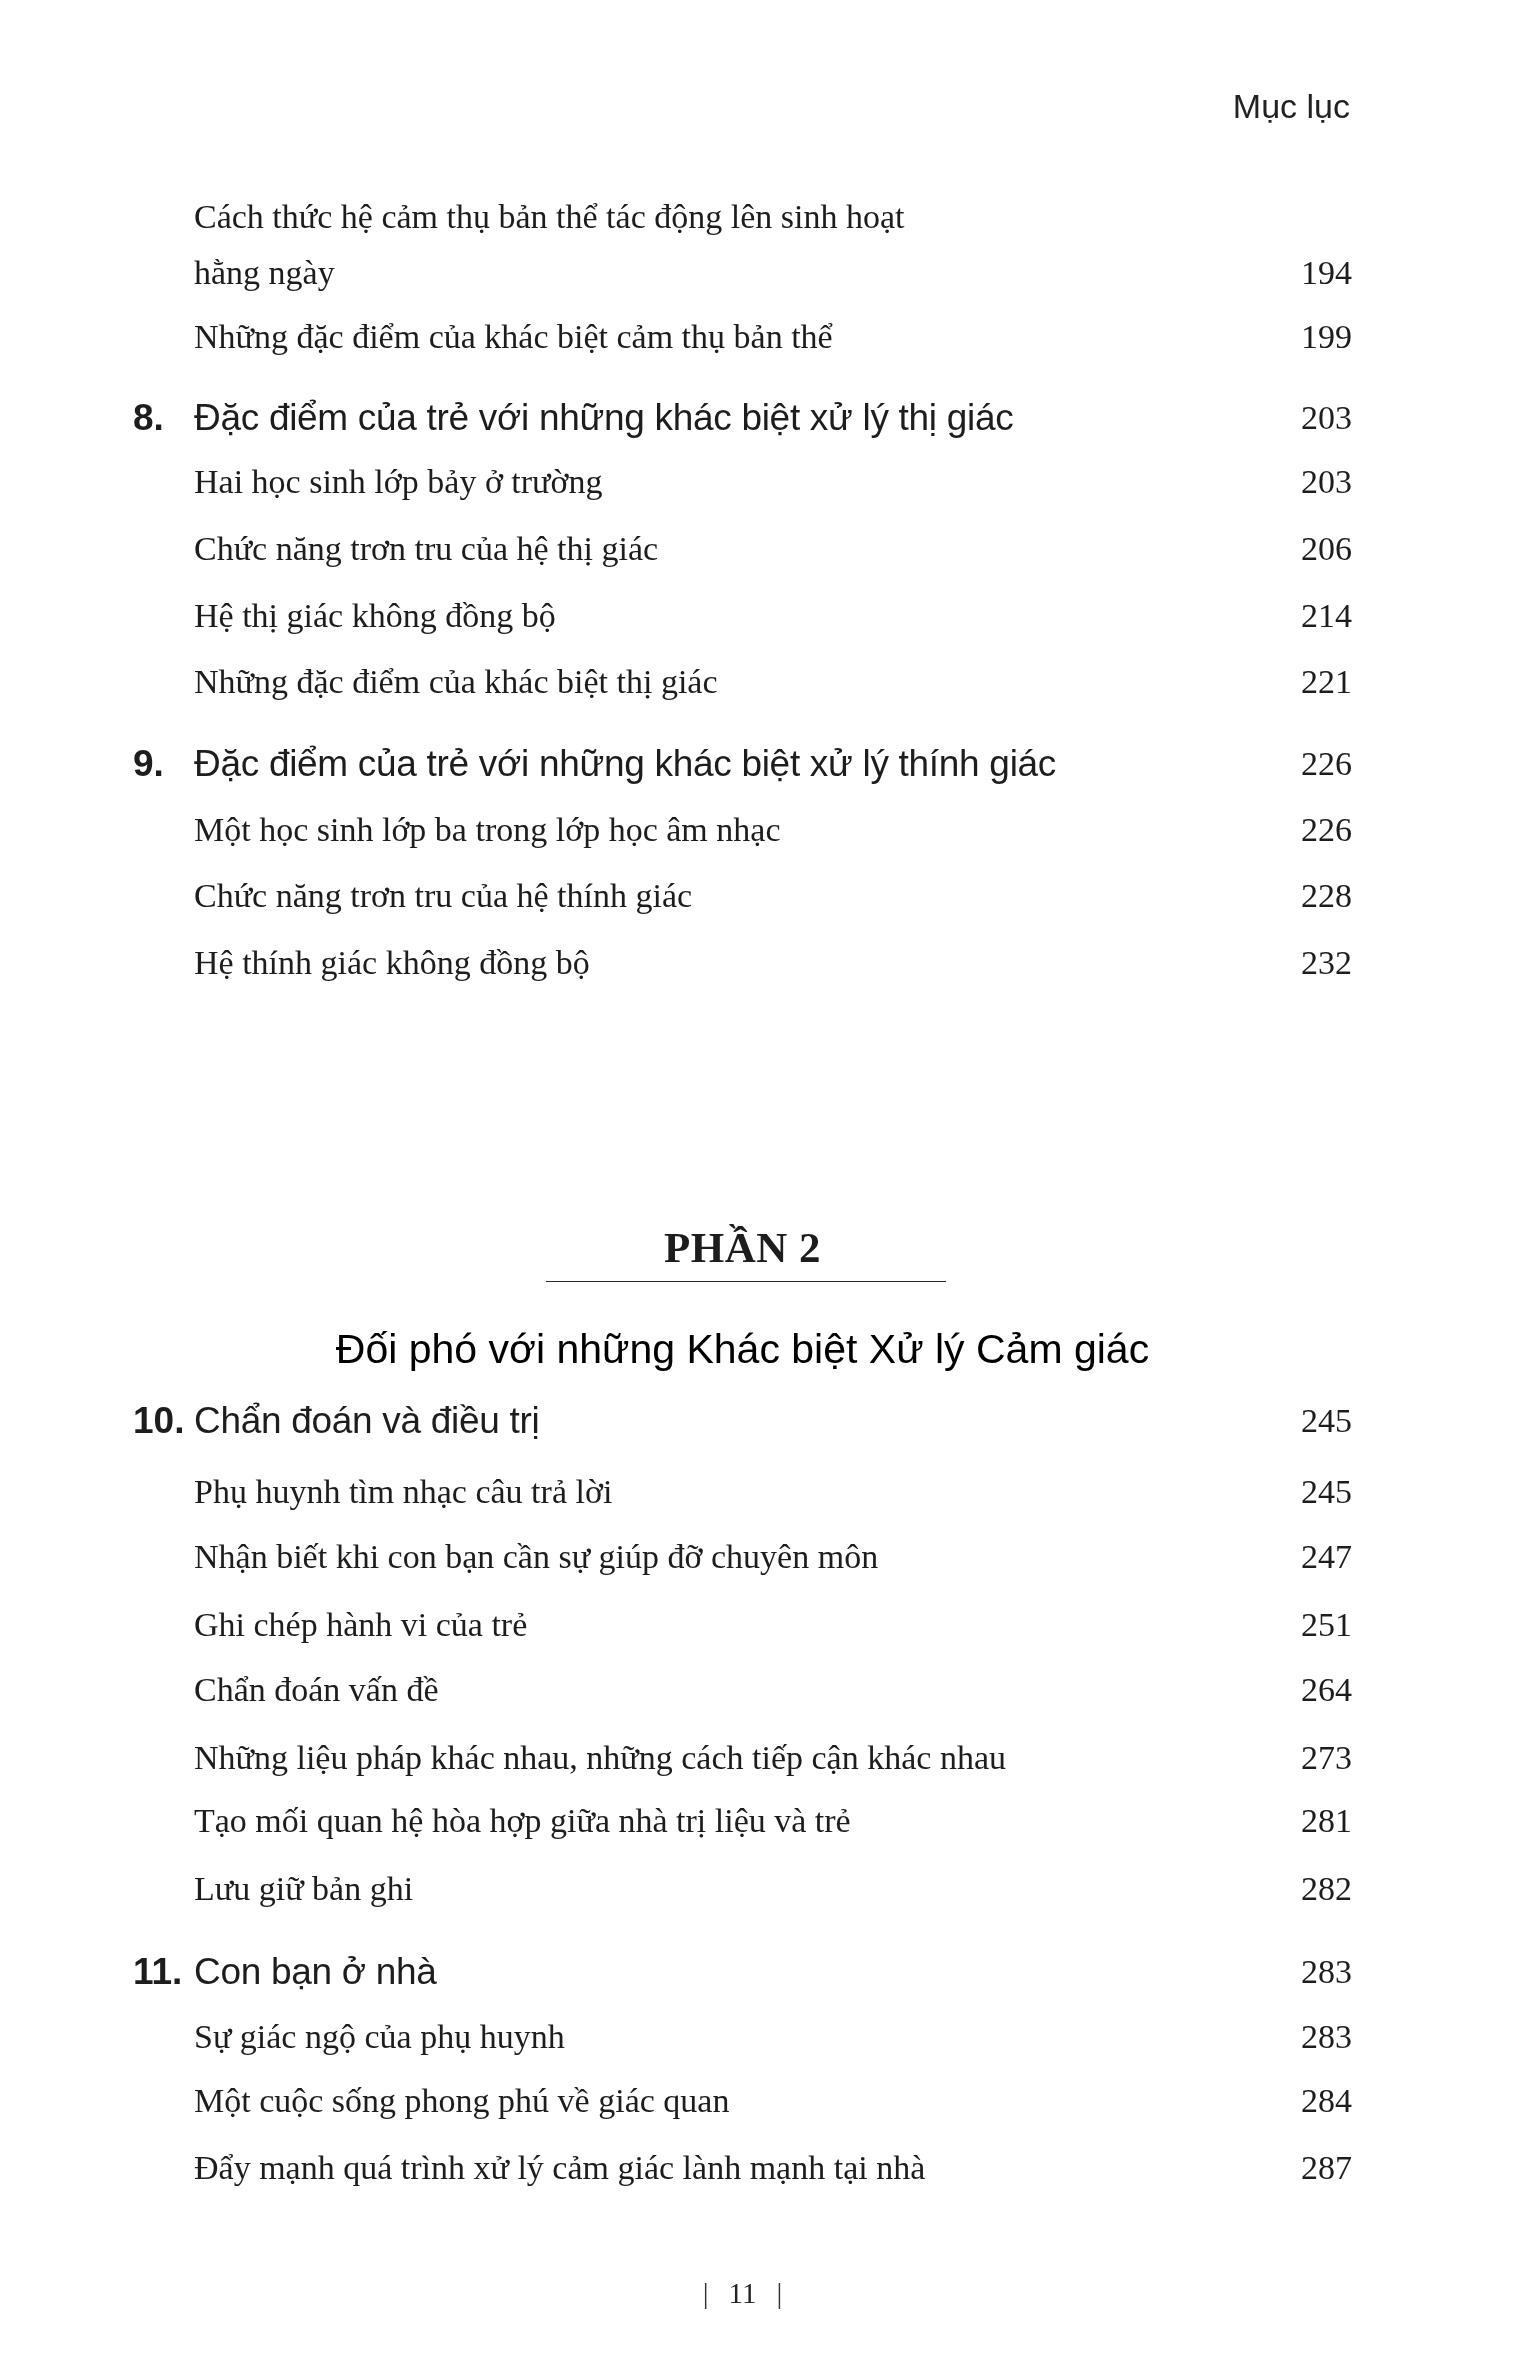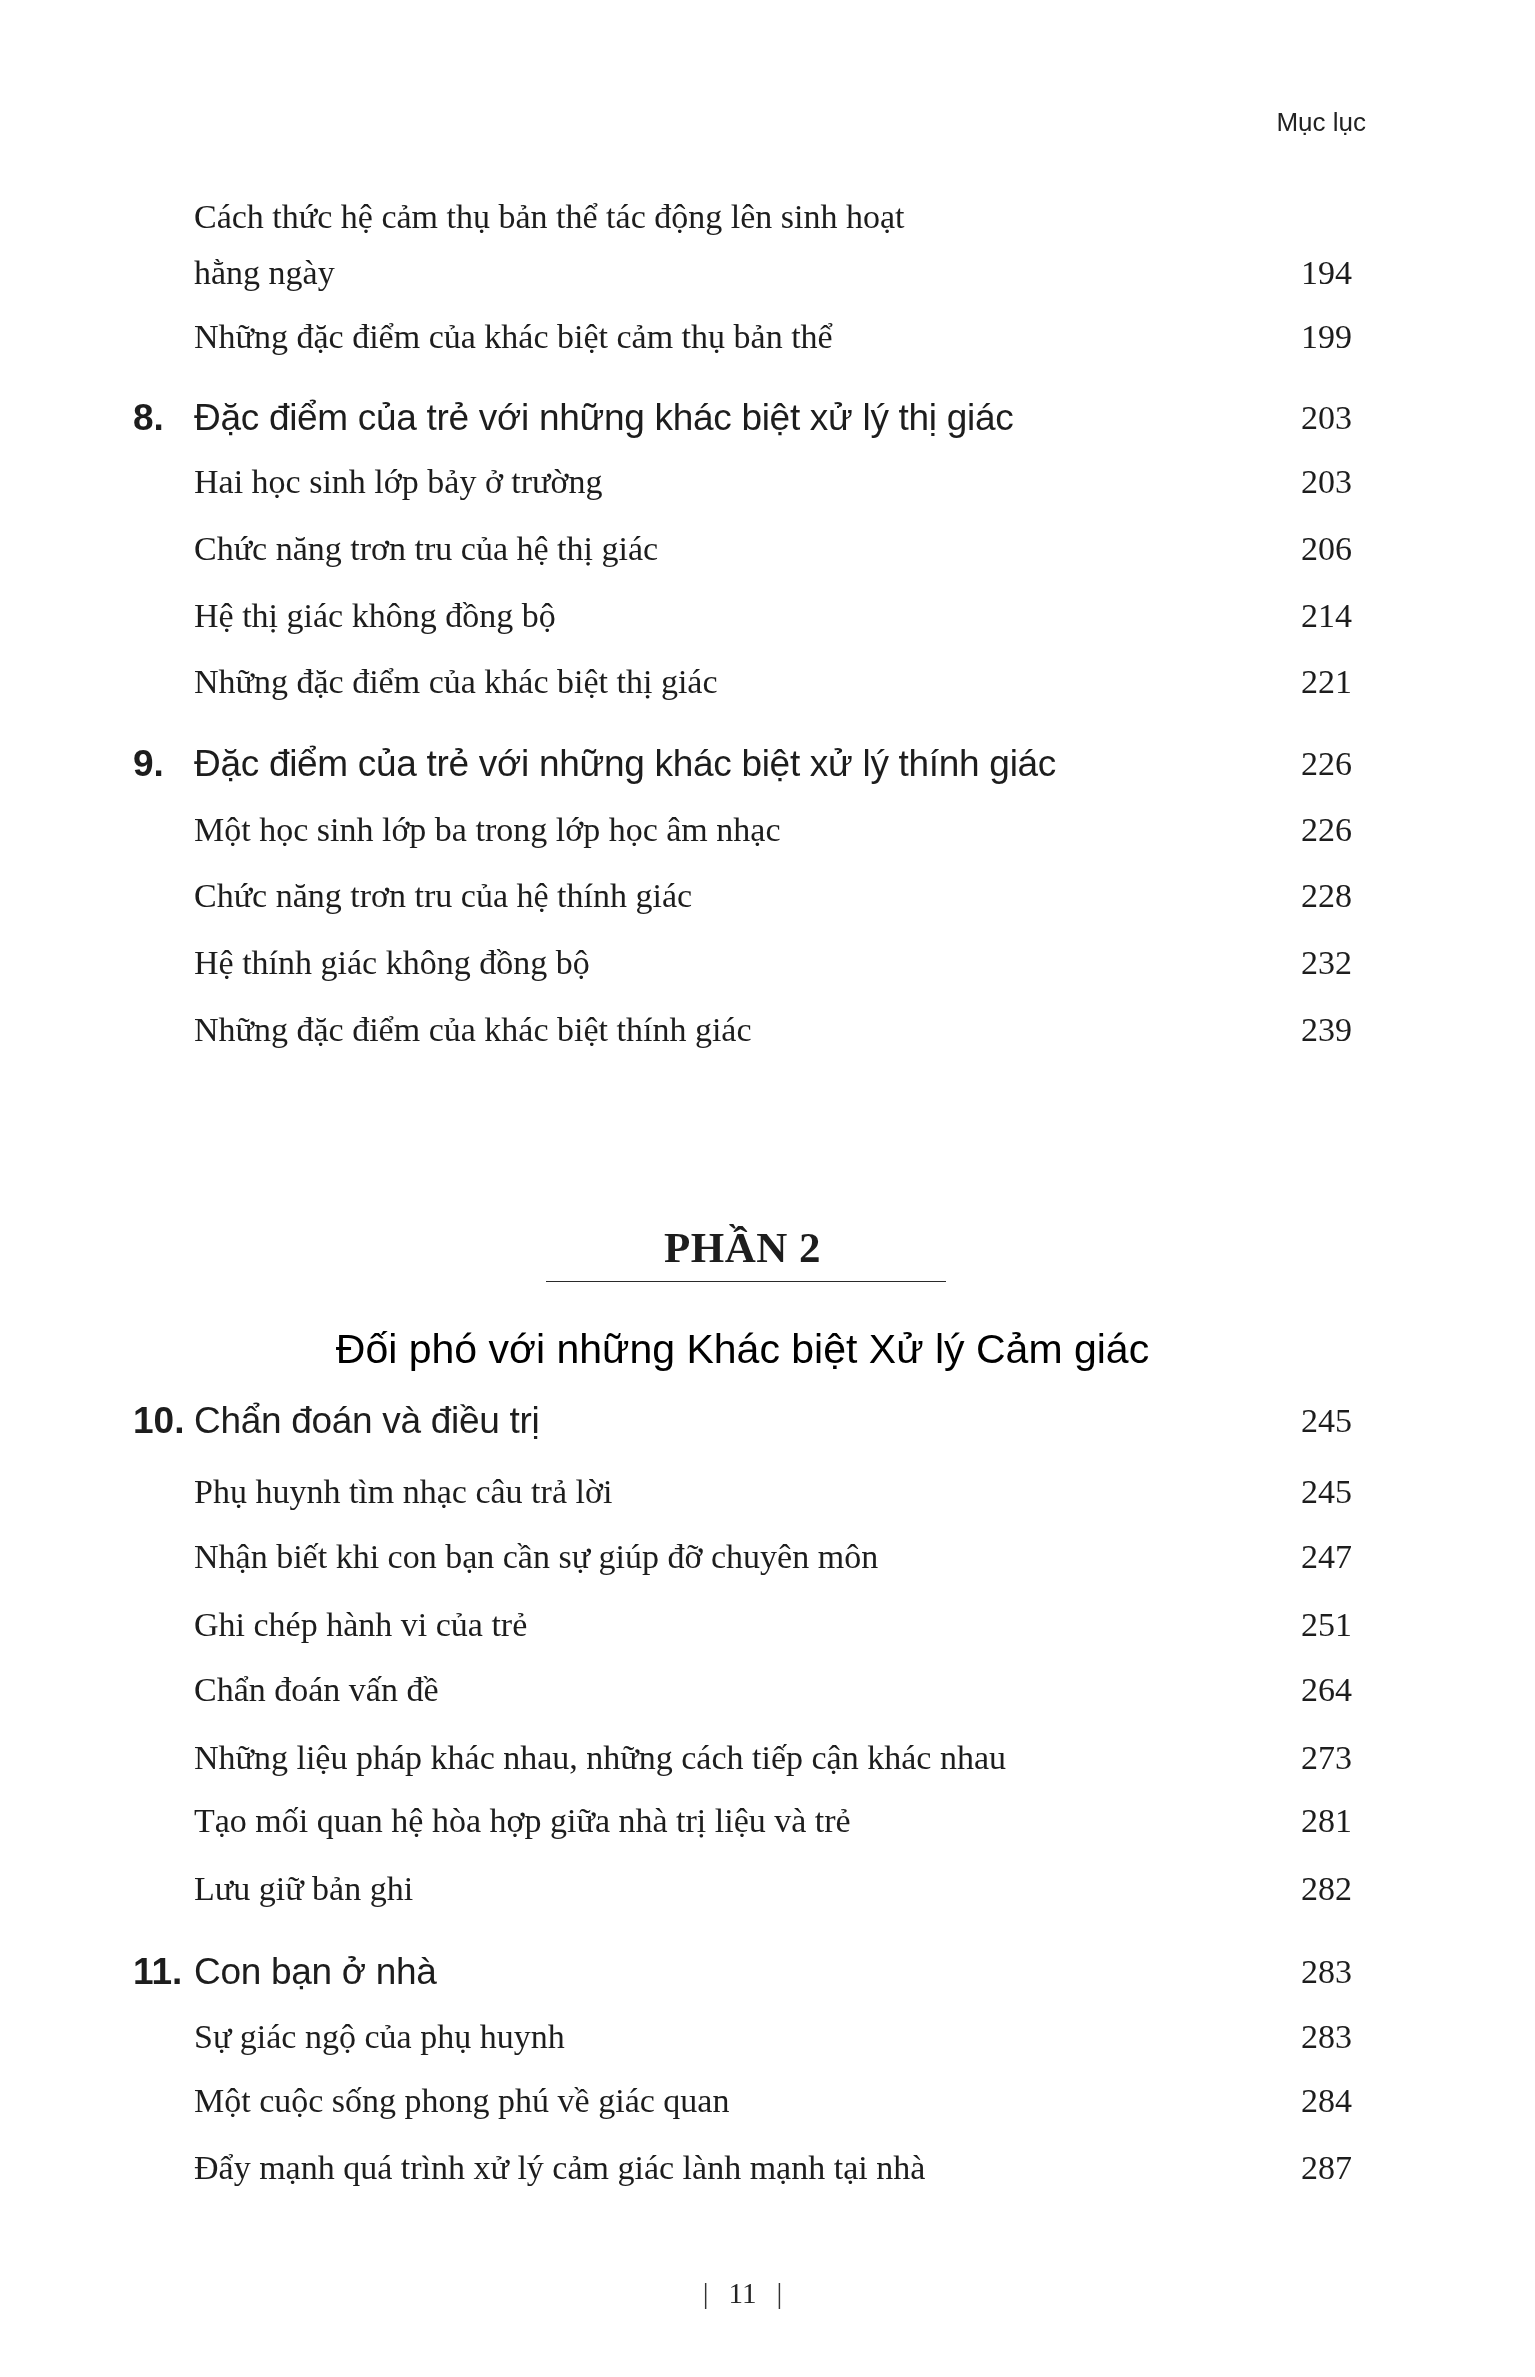--- a/index.html
+++ b/index.html
@@ -6,25 +6,24 @@
   .page{
     position:relative;
     width:1536px;height:2377px;
     background:#ffffff;
     color:#1d1d1d;
     font-family:"Liberation Serif", serif;
     overflow:hidden;
   }
   .running-head{
     position:absolute;
-    top:86px;right:170px;
-    font-family:"Liberation Sans", sans-serif;
-    font-size:26px;line-height:40px;
+    top:86px;right:186px;
+    font-family:"Liberation Sans", sans-serif;
+    font-size:34px;line-height:40px;
     color:#222222;
-    margin-top:16px;
   }
   .toc{position:absolute;left:133px;top:0;width:1219px;height:2377px;}
   .row{
     position:absolute;left:0;width:100%;
     height:45px;line-height:45px;
     font-size:34px;white-space:nowrap;
   }
   .row .label{margin-left:61px;}
   .row .pnum{
     position:absolute;right:0;top:0;
@@ -124,24 +123,20 @@
       <span class="pnum">226</span>
     </div>
     <div class="row sub" style="top:873px">
       <span class="label">Chức năng trơn tru của hệ thính giác</span>
       <span class="pnum">228</span>
     </div>
     <div class="row sub" style="top:940px">
       <span class="label">Hệ thính giác không đồng bộ</span>
       <span class="pnum">232</span>
     </div>
-    <div class="row sub" style="top:1007px">
-      <span class="label">Những đặc điểm của khác biệt thính giác</span>
-      <span class="pnum">239</span>
-    </div>
 
     <div class="part-kicker" style="top:1225px">PHẦN 2</div>
     <div class="part-rule" style="top:1281px;left:413px;width:400px"></div>
     <div class="part-title" style="top:1327px">Đối phó với những Khác biệt Xử lý Cảm giác</div>
 
     <div class="row chapter" style="top:1398px">
       <span class="num">10.</span>
       <span class="label">Chẩn đoán và điều trị</span>
       <span class="pnum">245</span>
     </div>

